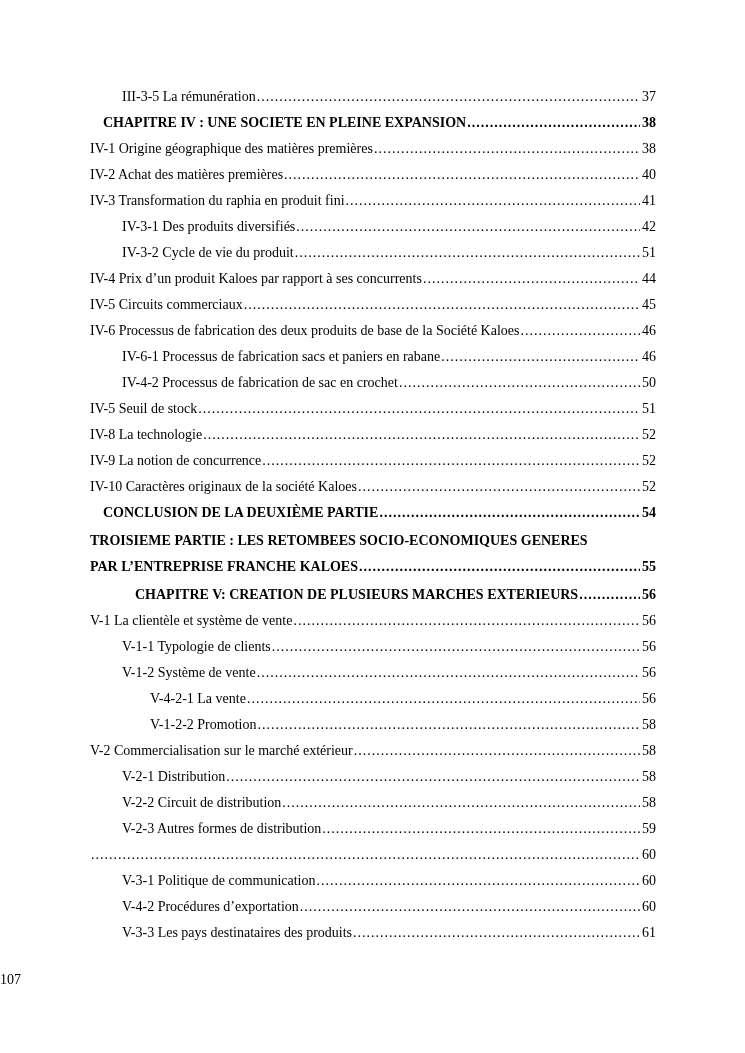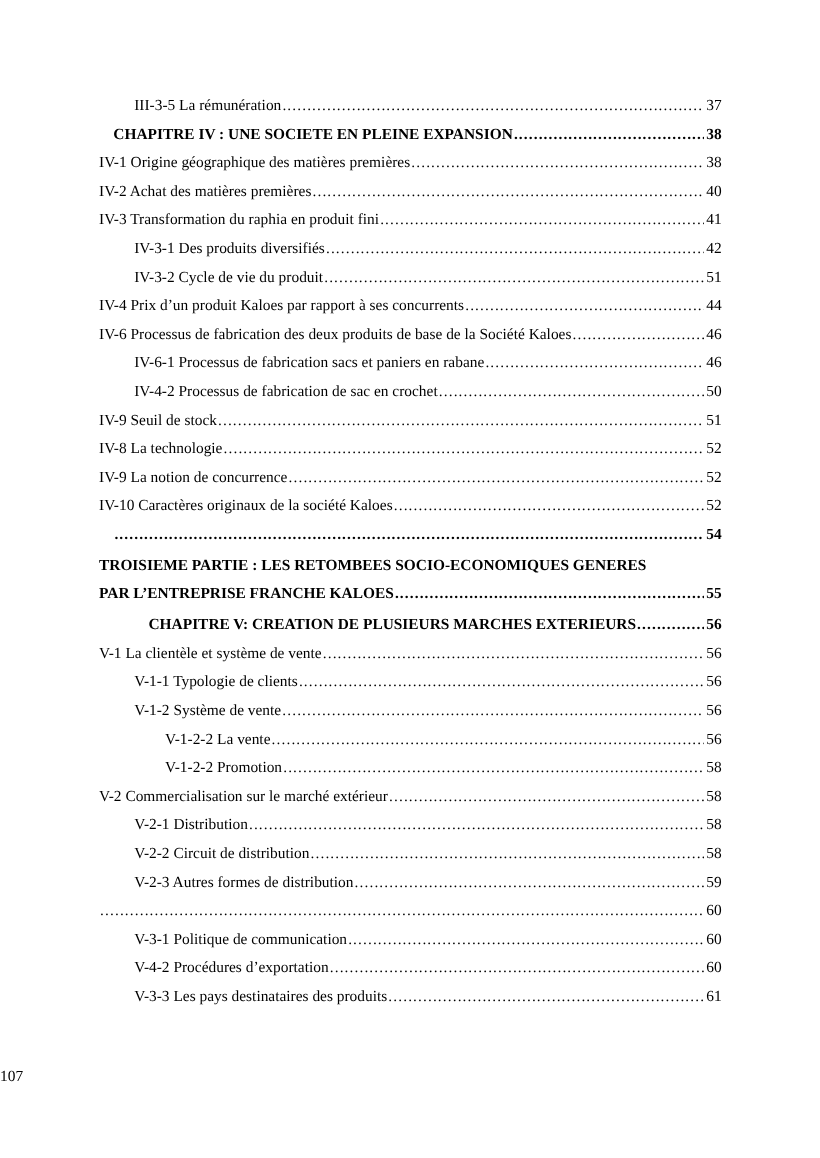--- a/index.html
+++ b/index.html
@@ -93,55 +93,61 @@
         <span class="toc-label">IV-3-2 Cycle de vie du produit</span>
         <span class="toc-dots"></span>
         <span class="toc-page">51</span>
       </div>
       <div class="toc-row indent-0">
         <span class="toc-label">IV-4 Prix d’un produit Kaloes par rapport à ses concurrents</span>
         <span class="toc-dots"></span>
         <span class="toc-page">44</span>
       </div>
       <div class="toc-row indent-0">
+        <span class="toc-label">IV-5 Circuits commerciaux</span>
+        <span class="toc-dots"></span>
+        <span class="toc-page">45</span>
+      </div>
+      <div class="toc-row indent-0">
         <span class="toc-label">IV-6 Processus de fabrication des deux produits de base de la Société Kaloes</span>
         <span class="toc-dots"></span>
         <span class="toc-page">46</span>
       </div>
       <div class="toc-row indent-2">
         <span class="toc-label">IV-6-1 Processus de fabrication sacs et paniers en rabane</span>
         <span class="toc-dots"></span>
         <span class="toc-page">46</span>
       </div>
       <div class="toc-row indent-2">
         <span class="toc-label">IV-4-2 Processus de fabrication de sac en crochet</span>
         <span class="toc-dots"></span>
         <span class="toc-page">50</span>
       </div>
       <div class="toc-row indent-0">
-        <span class="toc-label">IV-9 Seuil de stock</span>
+        <span class="toc-label">IV-5 Seuil de stock</span>
         <span class="toc-dots"></span>
         <span class="toc-page">51</span>
       </div>
       <div class="toc-row indent-0">
         <span class="toc-label">IV-8 La technologie</span>
         <span class="toc-dots"></span>
         <span class="toc-page">52</span>
       </div>
       <div class="toc-row indent-0">
         <span class="toc-label">IV-9 La notion de concurrence</span>
         <span class="toc-dots"></span>
         <span class="toc-page">52</span>
       </div>
       <div class="toc-row indent-0">
         <span class="toc-label">IV-10 Caractères originaux de la société Kaloes</span>
         <span class="toc-dots"></span>
         <span class="toc-page">52</span>
       </div>
       <div class="toc-row indent-1 bold">
+        <span class="toc-label">CONCLUSION DE LA DEUXIÈME PARTIE</span>
         <span class="toc-dots"></span>
         <span class="toc-page">54</span>
       </div>
       <div class="toc-row indent-0 bold gap-before">
         <span class="toc-label">TROISIEME PARTIE : LES RETOMBEES SOCIO-ECONOMIQUES GENERES</span>
       </div>
       <div class="toc-row indent-0 bold">
         <span class="toc-label">PAR L’ENTREPRISE FRANCHE KALOES</span>
         <span class="toc-dots"></span>
         <span class="toc-page">55</span>
@@ -160,21 +166,21 @@
         <span class="toc-label">V-1-1 Typologie de clients</span>
         <span class="toc-dots"></span>
         <span class="toc-page">56</span>
       </div>
       <div class="toc-row indent-2">
         <span class="toc-label">V-1-2 Système de vente</span>
         <span class="toc-dots"></span>
         <span class="toc-page">56</span>
       </div>
       <div class="toc-row indent-4">
-        <span class="toc-label">V-1-2-2 La vente</span>
+        <span class="toc-label">V-4-2-1 La vente</span>
         <span class="toc-dots"></span>
         <span class="toc-page">56</span>
       </div>
       <div class="toc-row indent-4">
         <span class="toc-label">V-1-2-2 Promotion</span>
         <span class="toc-dots"></span>
         <span class="toc-page">58</span>
       </div>
       <div class="toc-row indent-0">
         <span class="toc-label">V-2 Commercialisation sur le marché extérieur</span>

